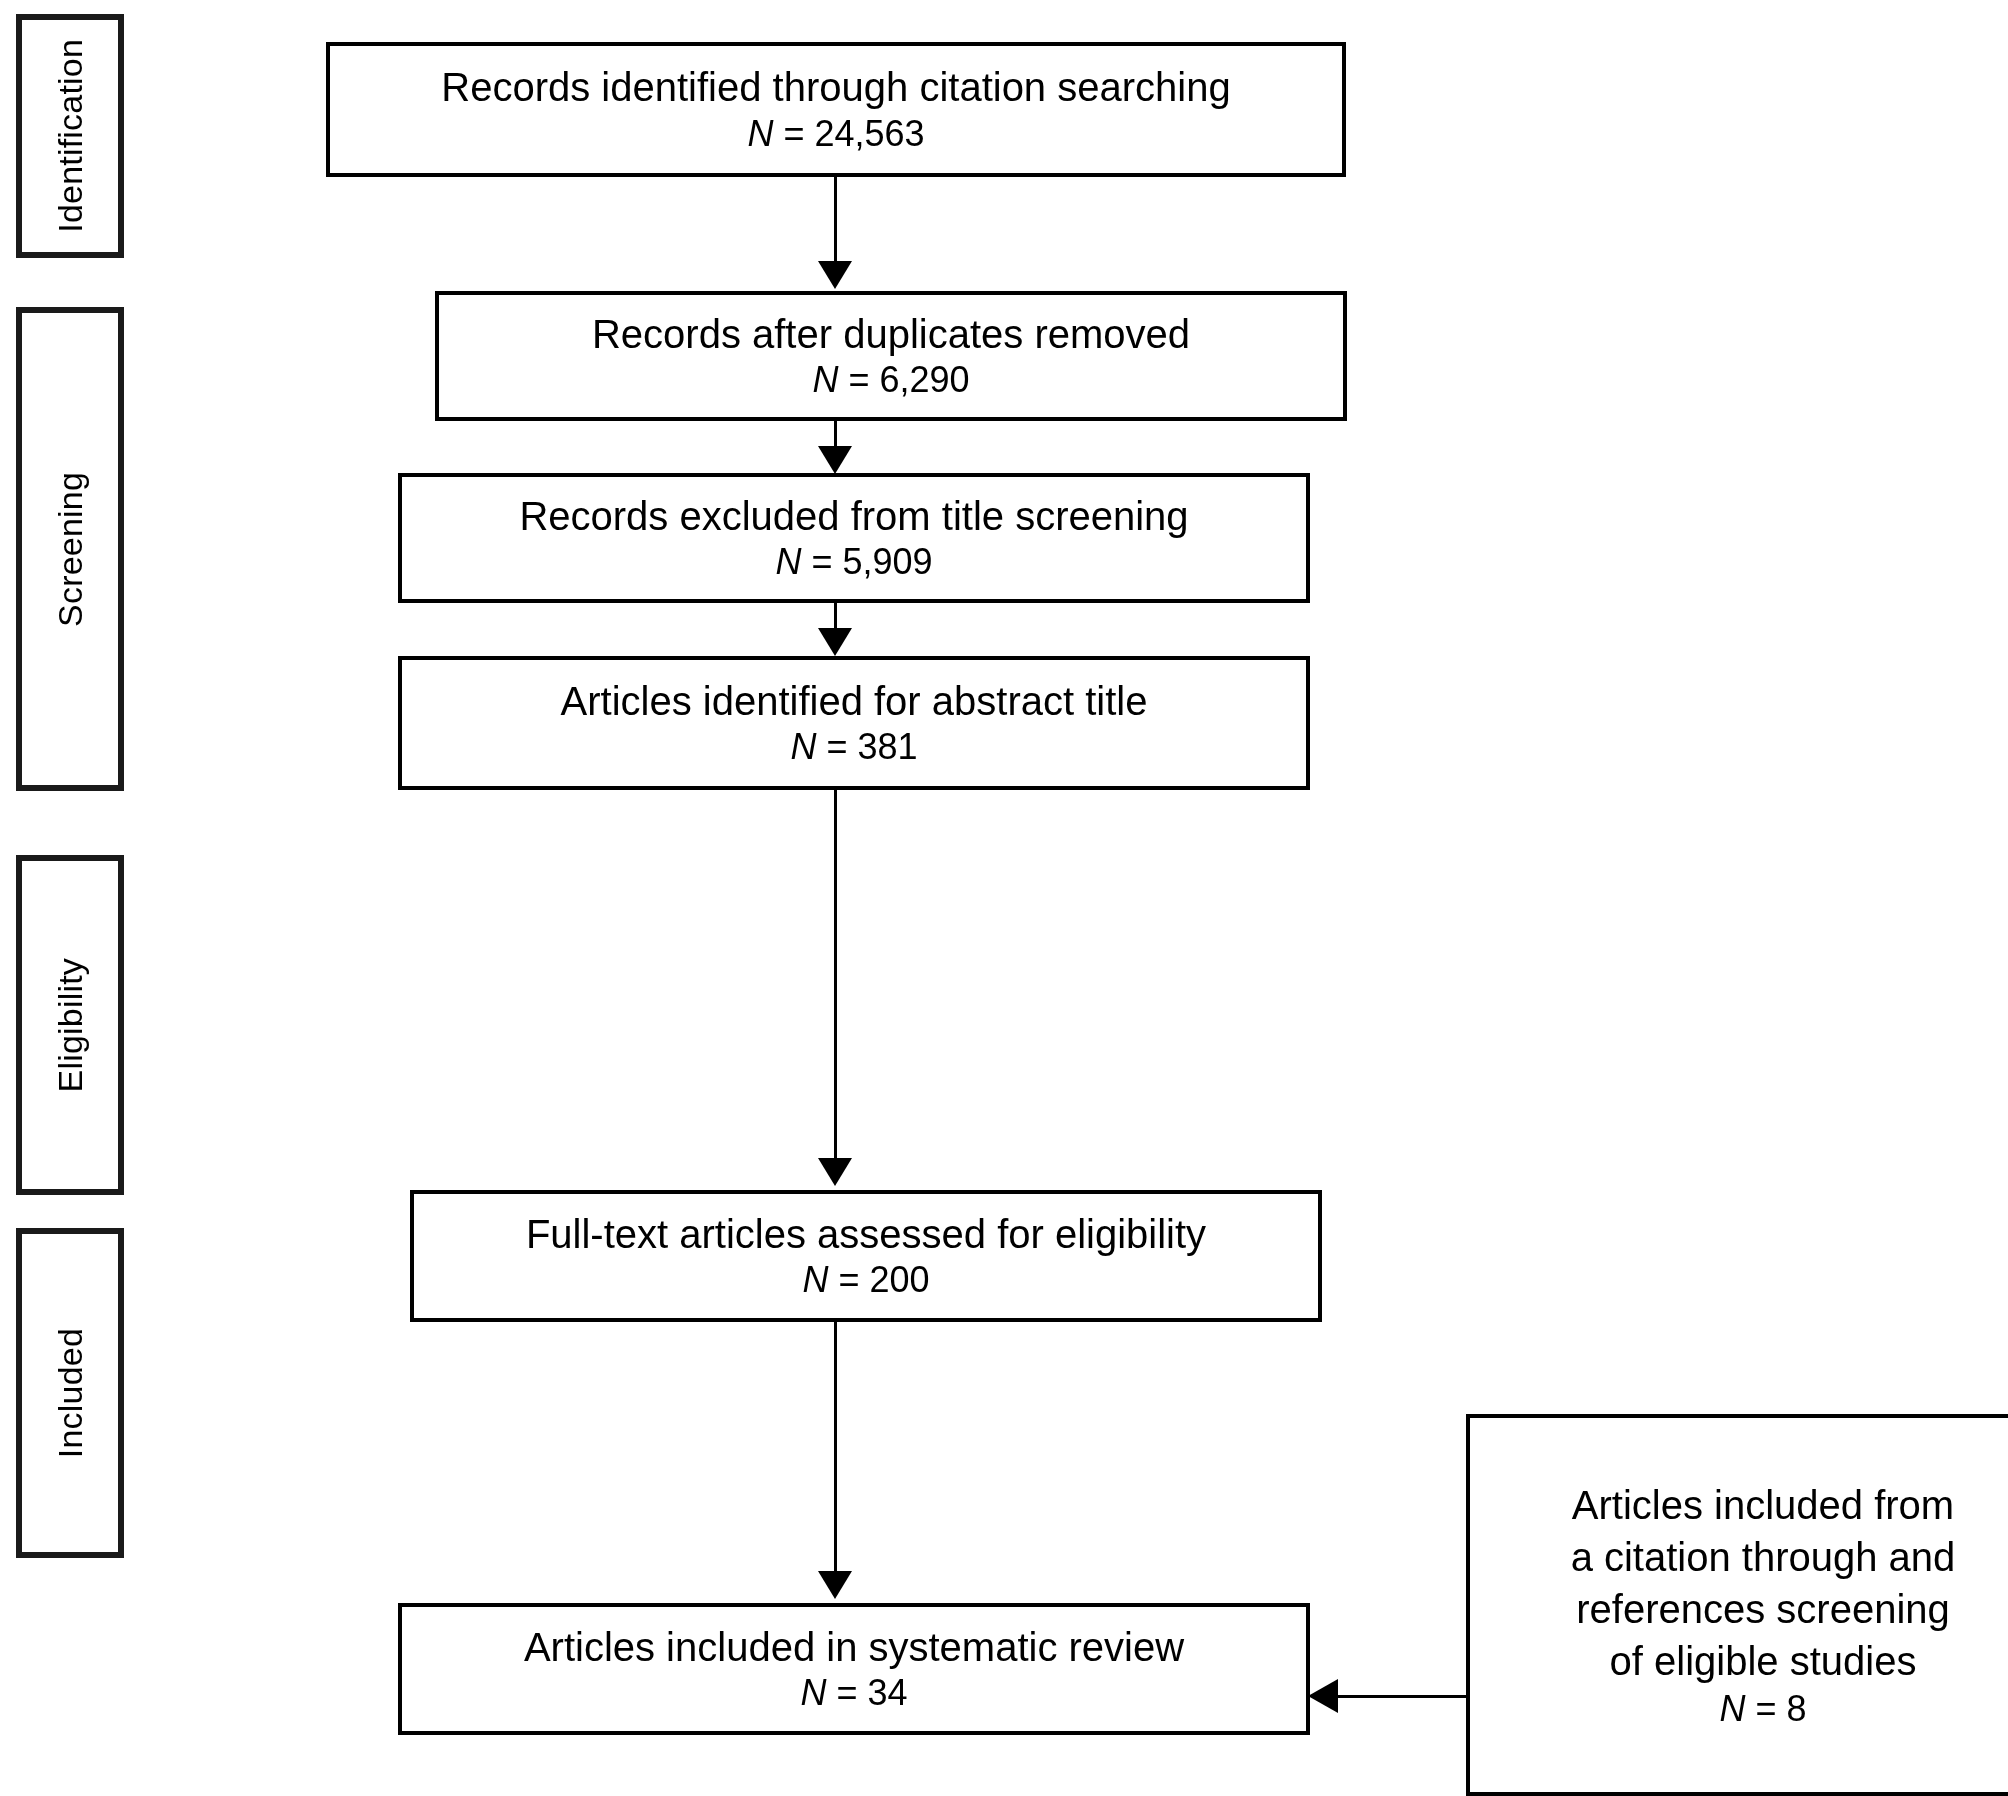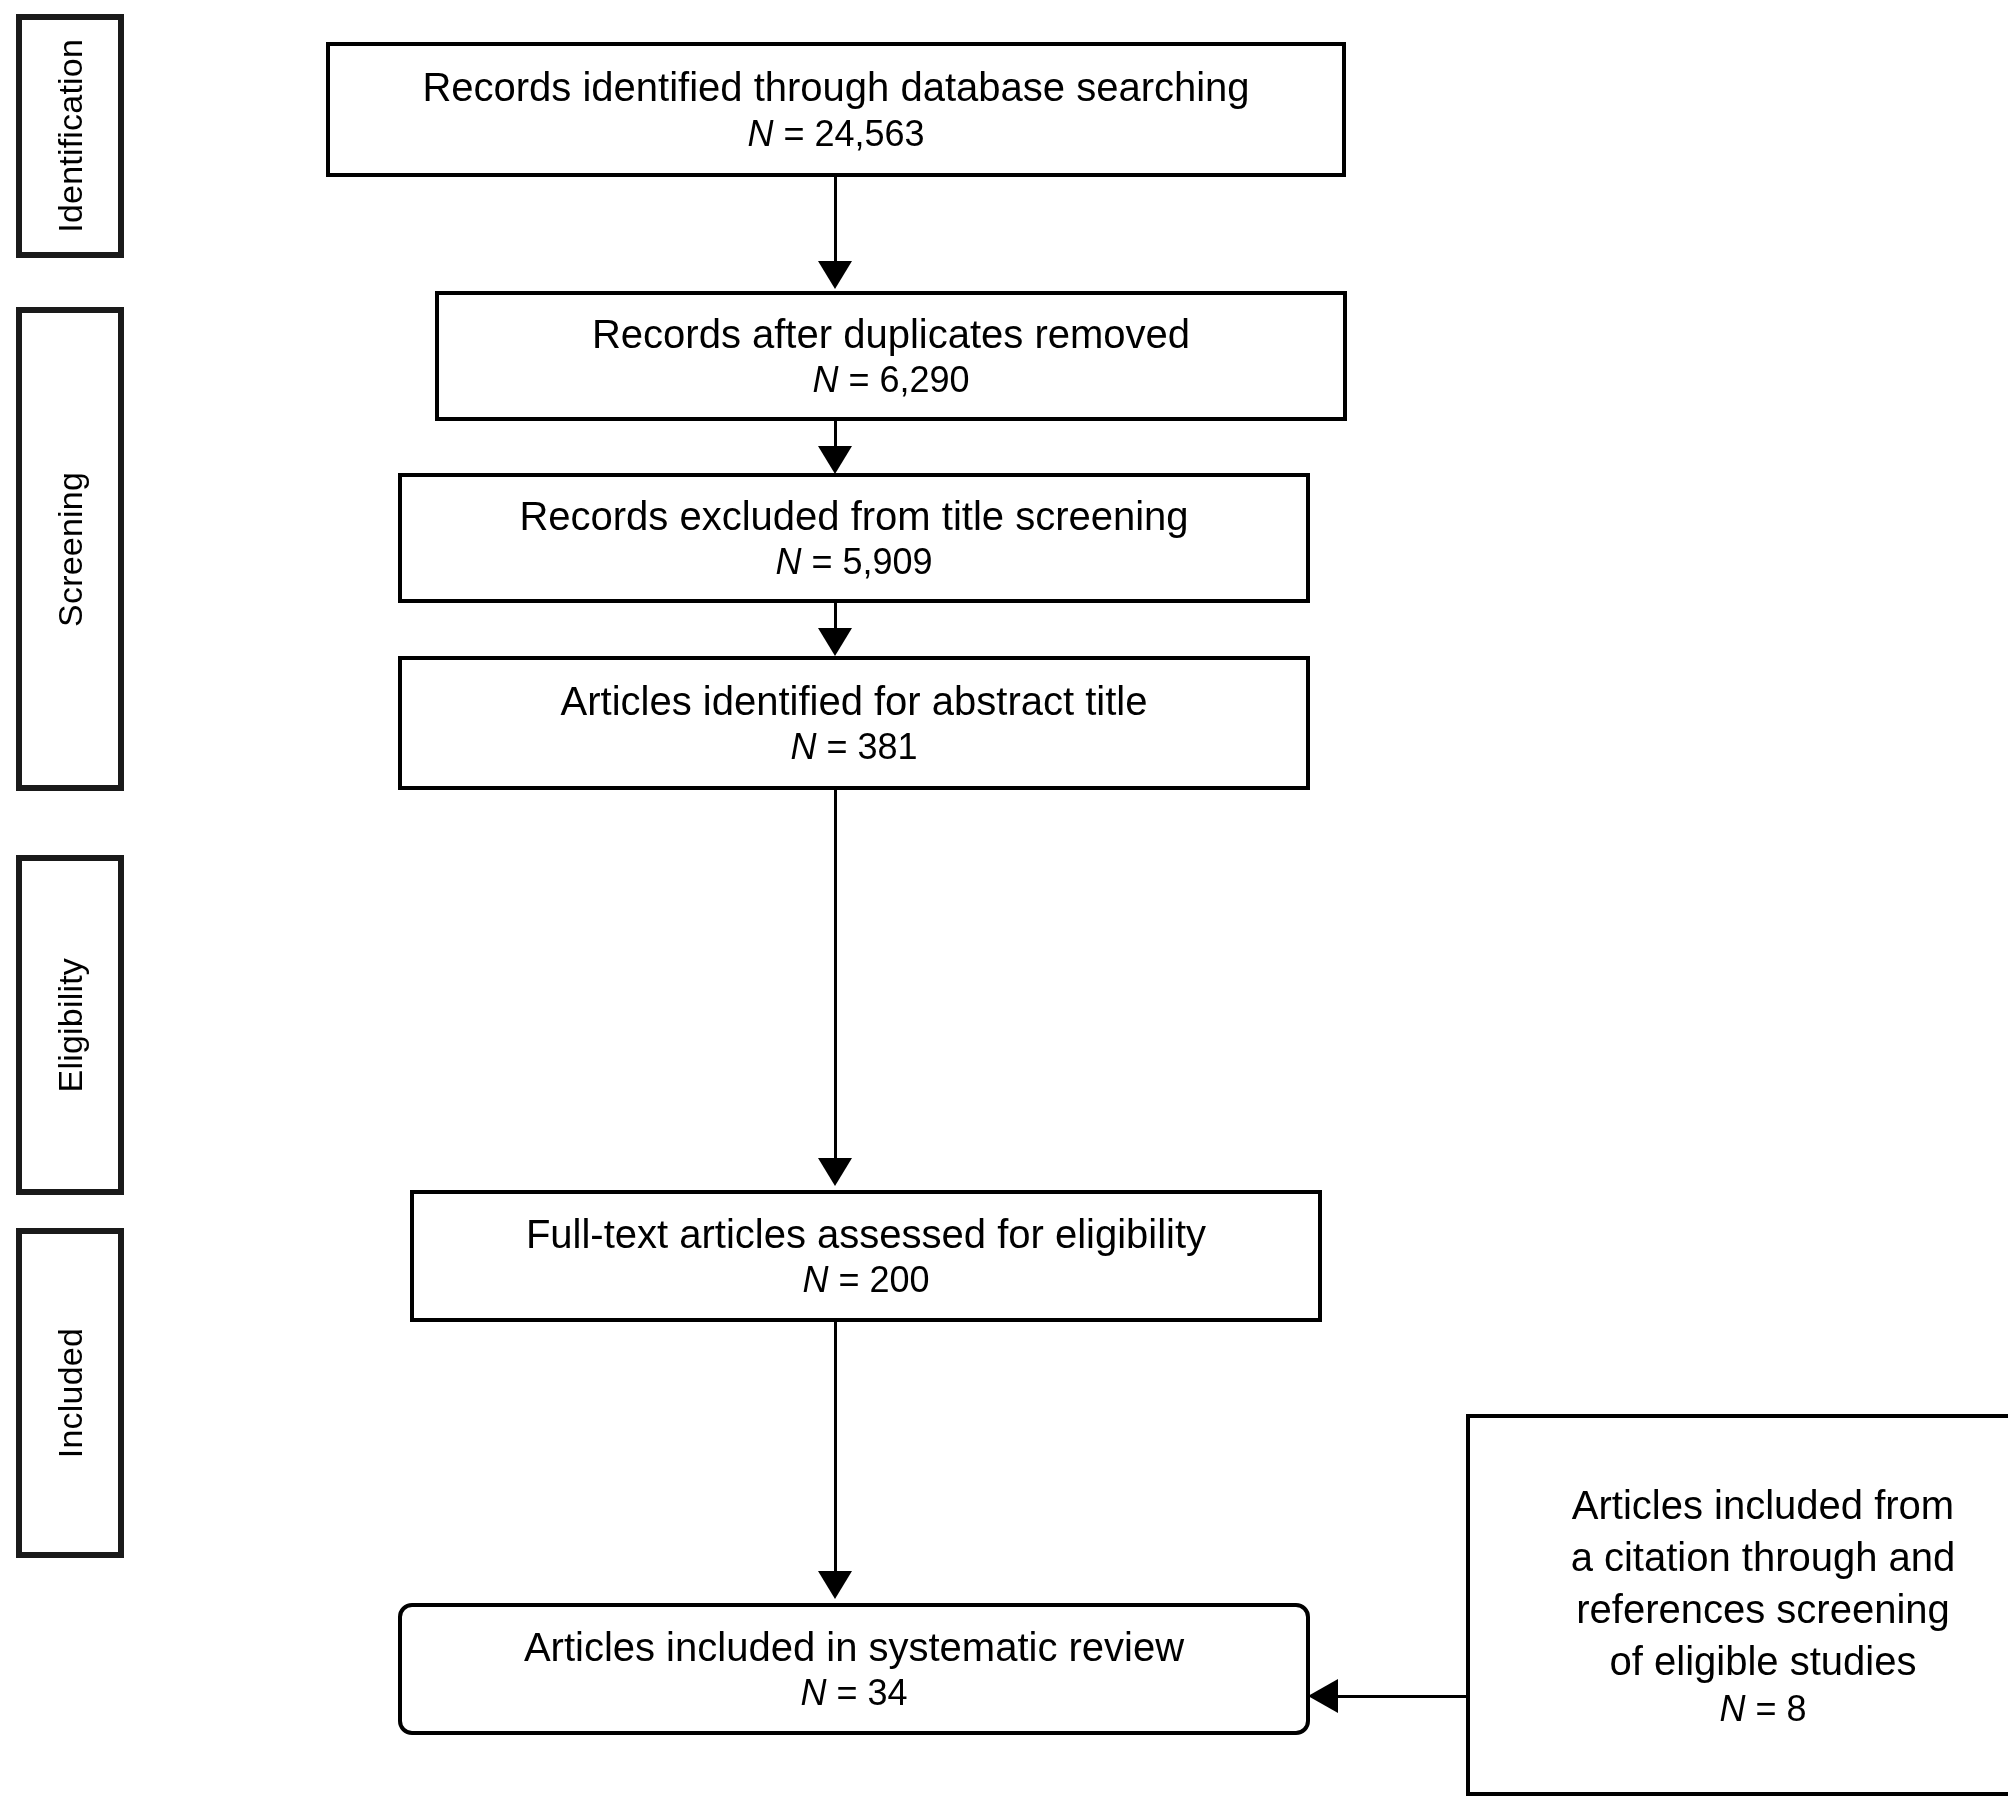--- a/index.html
+++ b/index.html
@@ -117,21 +117,21 @@
 
   <div class="stage-label" style="left:16px; top:855px; width:108px; height:340px;">
     <span class="vtext">Eligibility</span>
   </div>
 
   <div class="stage-label" style="left:16px; top:1228px; width:108px; height:330px;">
     <span class="vtext">Included</span>
   </div>
 
   <div class="flow-box" style="left:326px; top:42px; width:1020px; height:135px;">
-    <div class="line">Records identified through database searching</div>
+    <div class="line">Records identified through citation searching</div>
     <div class="nline">
       <span class="nvar">N</span><span> = </span><span>24,563</span>
     </div>
   </div>
 
   <div class="vline" style="left:834px; top:177px; height:88px;"></div>
   <div class="arrowhead-down" style="left:818px; top:261px;"></div>
 
   <div class="flow-box" style="left:398px; top:291px; width:912px; height:130px;margin-left:37px;">
     <div class="line">Records after duplicates removed</div>
@@ -166,21 +166,21 @@
   <div class="flow-box" style="left:398px; top:1190px; width:912px; height:132px;margin-left:12px;">
     <div class="line">Full-text articles assessed for eligibility</div>
     <div class="nline">
       <span class="nvar">N</span><span> = </span><span>200</span>
     </div>
   </div>
 
   <div class="vline" style="left:834px; top:1322px; height:253px;"></div>
   <div class="arrowhead-down" style="left:818px; top:1571px;"></div>
 
-  <div class="flow-box" style="left:398px; top:1603px; width:912px; height:132px;border-radius:14px;">
+  <div class="flow-box" style="left:398px; top:1603px; width:912px; height:132px;">
     <div class="line">Articles included in systematic review</div>
     <div class="nline">
       <span class="nvar">N</span><span> = </span><span>34</span>
     </div>
   </div>
 
   <div class="flow-box wrap" style="left:1466px; top:1414px; width:594px; height:382px; padding:10px 14px;">
     <div class="line">Articles included from</div>
     <div class="line">a citation through and</div>
     <div class="line">references screening</div>

